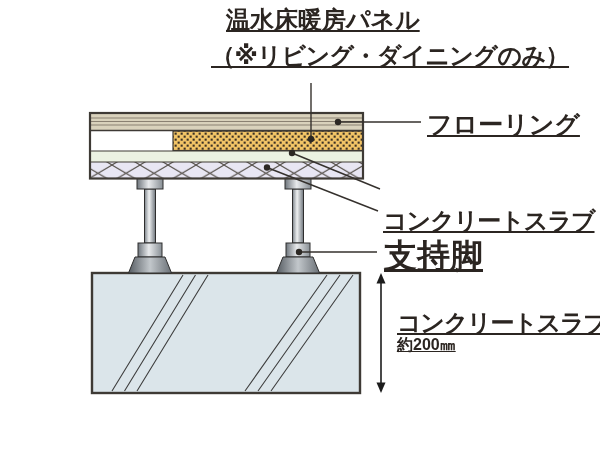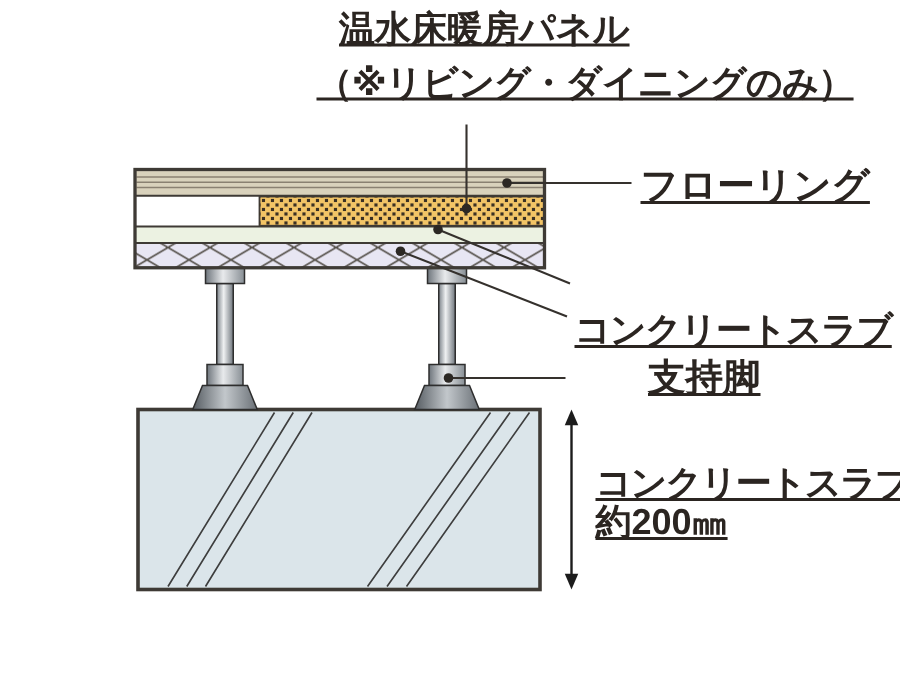--- a/index.html
+++ b/index.html
@@ -113,18 +113,18 @@
   </svg>
 
   <div class="lbl" style="left:226px;top:7px;font-size:24px;">温水床暖房パネル</div>
   <div class="lbl" style="left:211px;top:43px;font-size:24px;letter-spacing:-0.5px;">（※リビング・ダイニングのみ）</div>
 
   <div class="lbl" style="left:427px;top:110px;font-size:25px;">フローリング</div>
 
 
   <div class="lbl" style="left:383px;top:208px;font-size:24px;letter-spacing:-1px;">コンクリートスラブ</div>
 
-  <div class="lbl" style="left:384px;top:238px;font-size:25px;margin-left:48px;">支持脚</div>
+  <div class="lbl" style="left:384px;top:238px;font-size:33px;">支持脚</div>
 
   <div class="lbl" style="left:397px;top:310px;font-size:24px;letter-spacing:-1.2px;">コンクリートスラブ</div>
-  <div class="lbl" style="left:397px;top:336px;font-size:24px;text-align:right;">約200㎜</div>
+  <div class="lbl" style="left:397px;top:336px;font-size:16px;text-align:right;">約200㎜</div>
 
 </div>
 
 </body></html>

